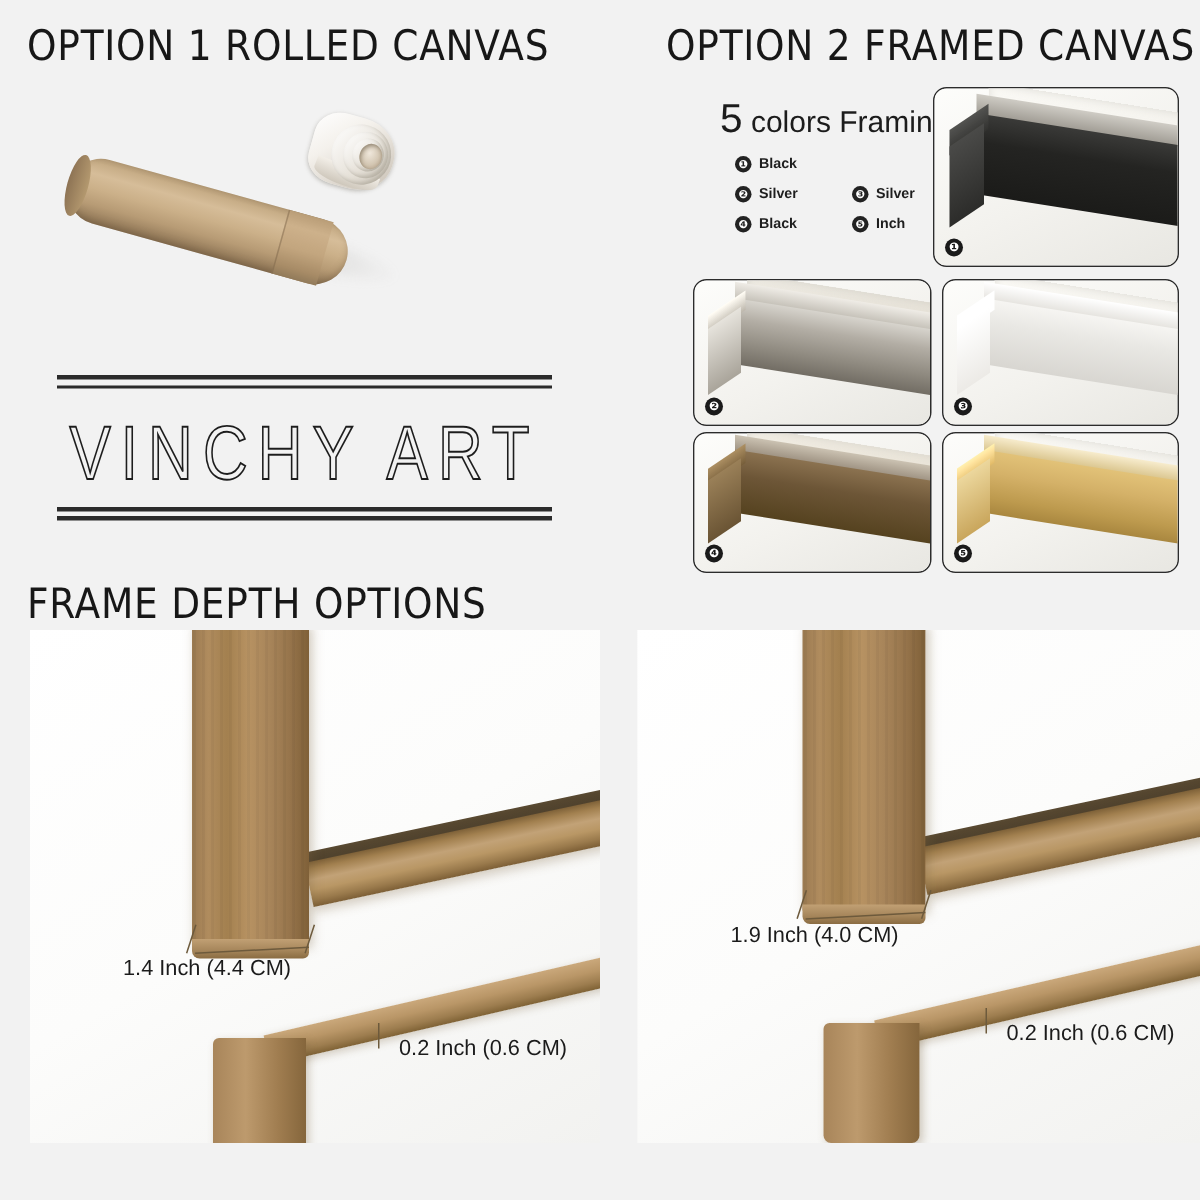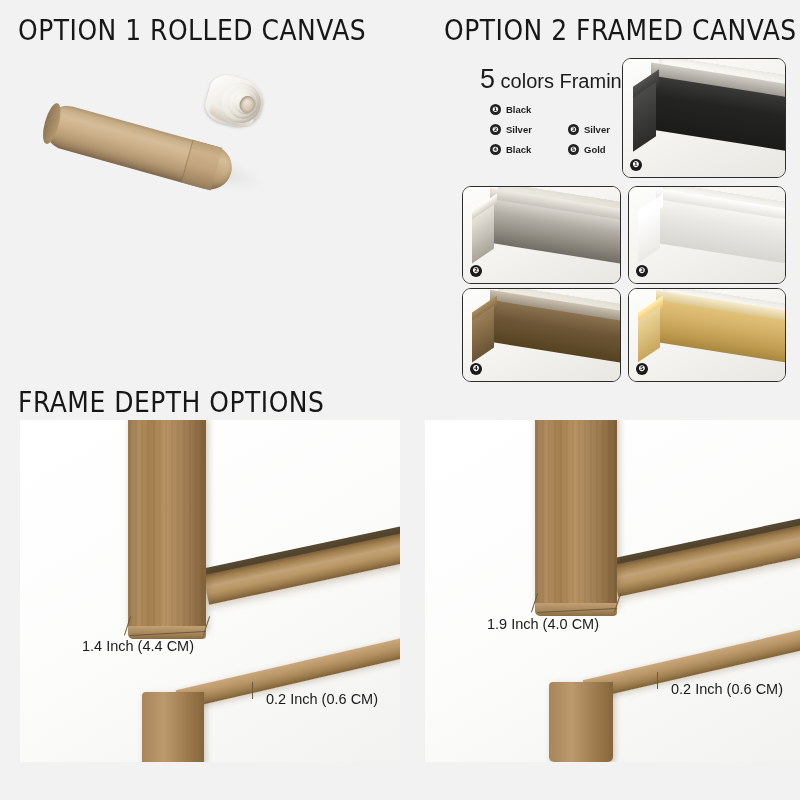--- a/index.html
+++ b/index.html
@@ -281,20 +281,27 @@
     <div class="roll">
       <div class="roll-outer"></div>
       <div class="roll-tail"></div>
       <div class="roll-l1"></div>
       <div class="roll-l2"></div>
       <div class="roll-l3"></div>
       <div class="roll-core"></div>
     </div>
   </div>
 
+  <div id="logo">
+    <div class="rule top-thick"></div>
+    <div class="rule top-thin"></div>
+    <div class="logo-text">VINCHY ART</div>
+    <div class="rule bot-thick"></div>
+    <div class="rule bot-thin"></div>
+  </div>
 
   <div class="heading" id="h-opt2">OPTION 2 FRAMED CANVAS</div>
 
   <div id="framing">
 
     <div class="fr-title">
       <span class="big">5</span><span> colors Framing</span>
     </div>
 
     <div class="legend">
@@ -314,21 +321,21 @@
           <span class="legend-label">Silver</span>
         </div>
       </div>
       <div class="legend-row">
         <div class="legend-item">
           <span class="badge">❹</span>
           <span class="legend-label">Black</span>
         </div>
         <div class="legend-item">
           <span class="badge">❺</span>
-          <span class="legend-label">Gold</span>
+          <span class="legend-label">Inch</span>
         </div>
       </div>
     </div>
 
     <div class="sw" id="sw1">
       <div class="fr-wall"></div>
       <div class="fr-canvas"></div>
       <div class="fr-inner"></div>
       <div class="fr-side"></div>
       <div class="fr-top"></div>

